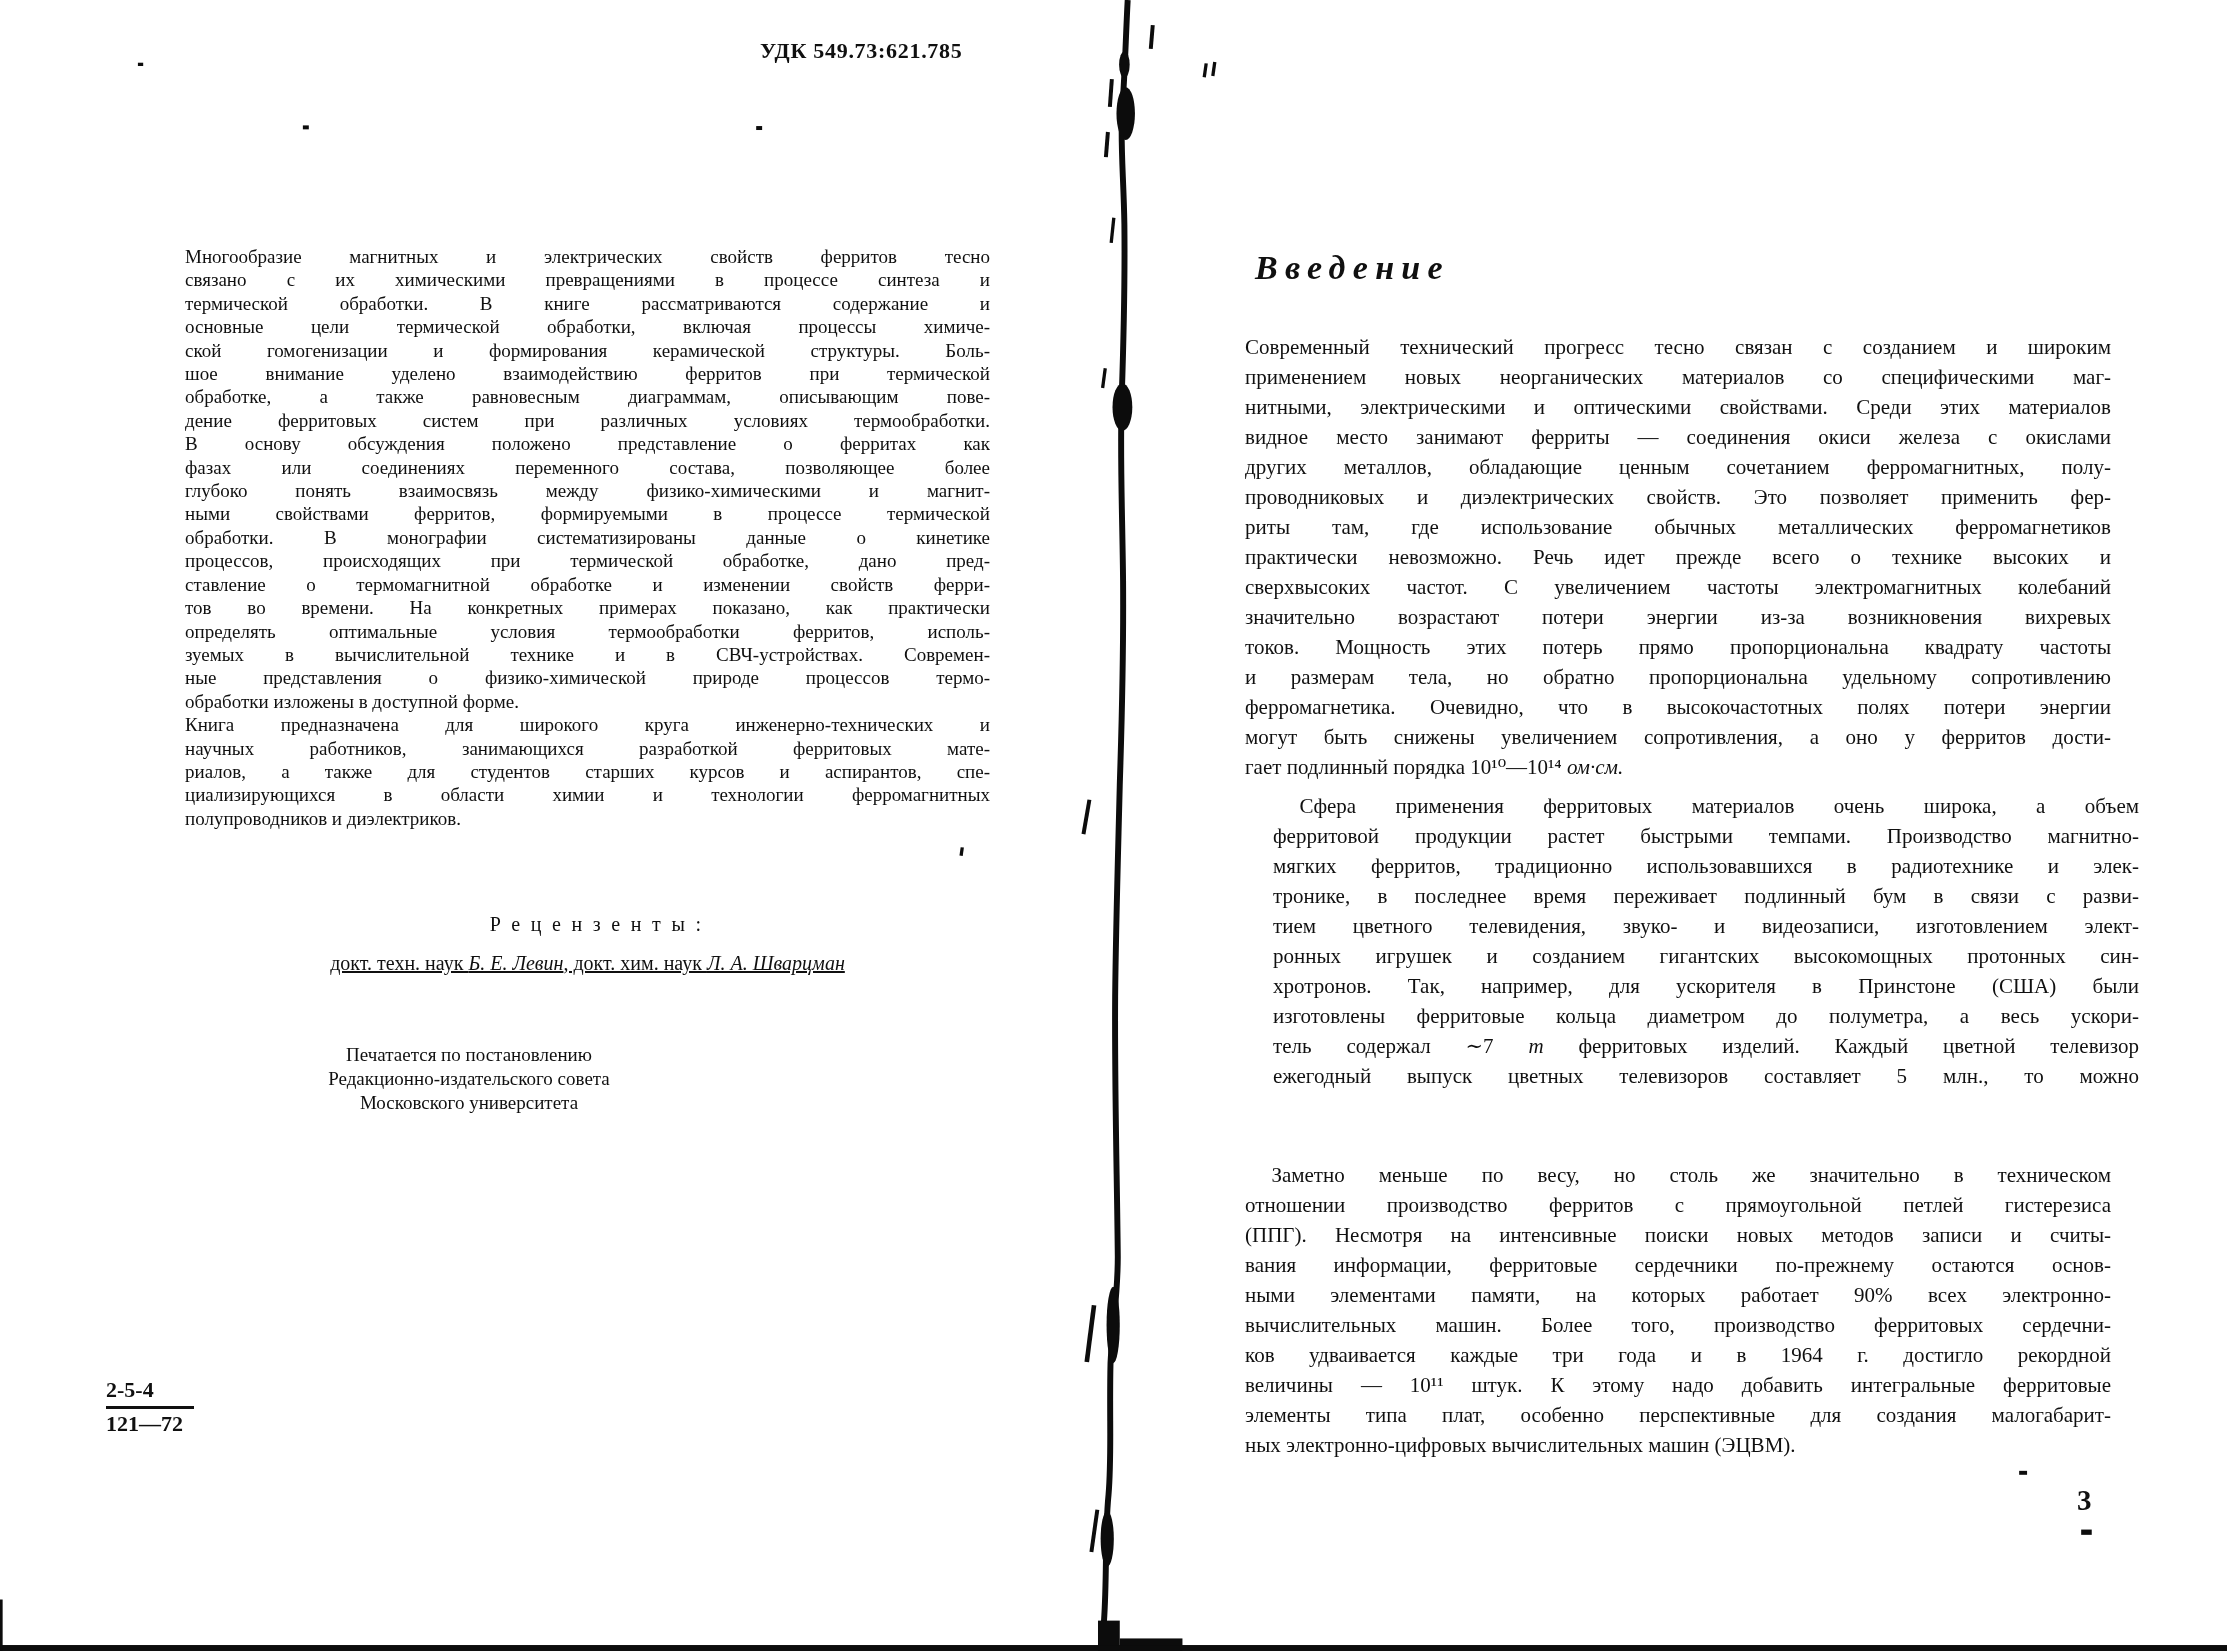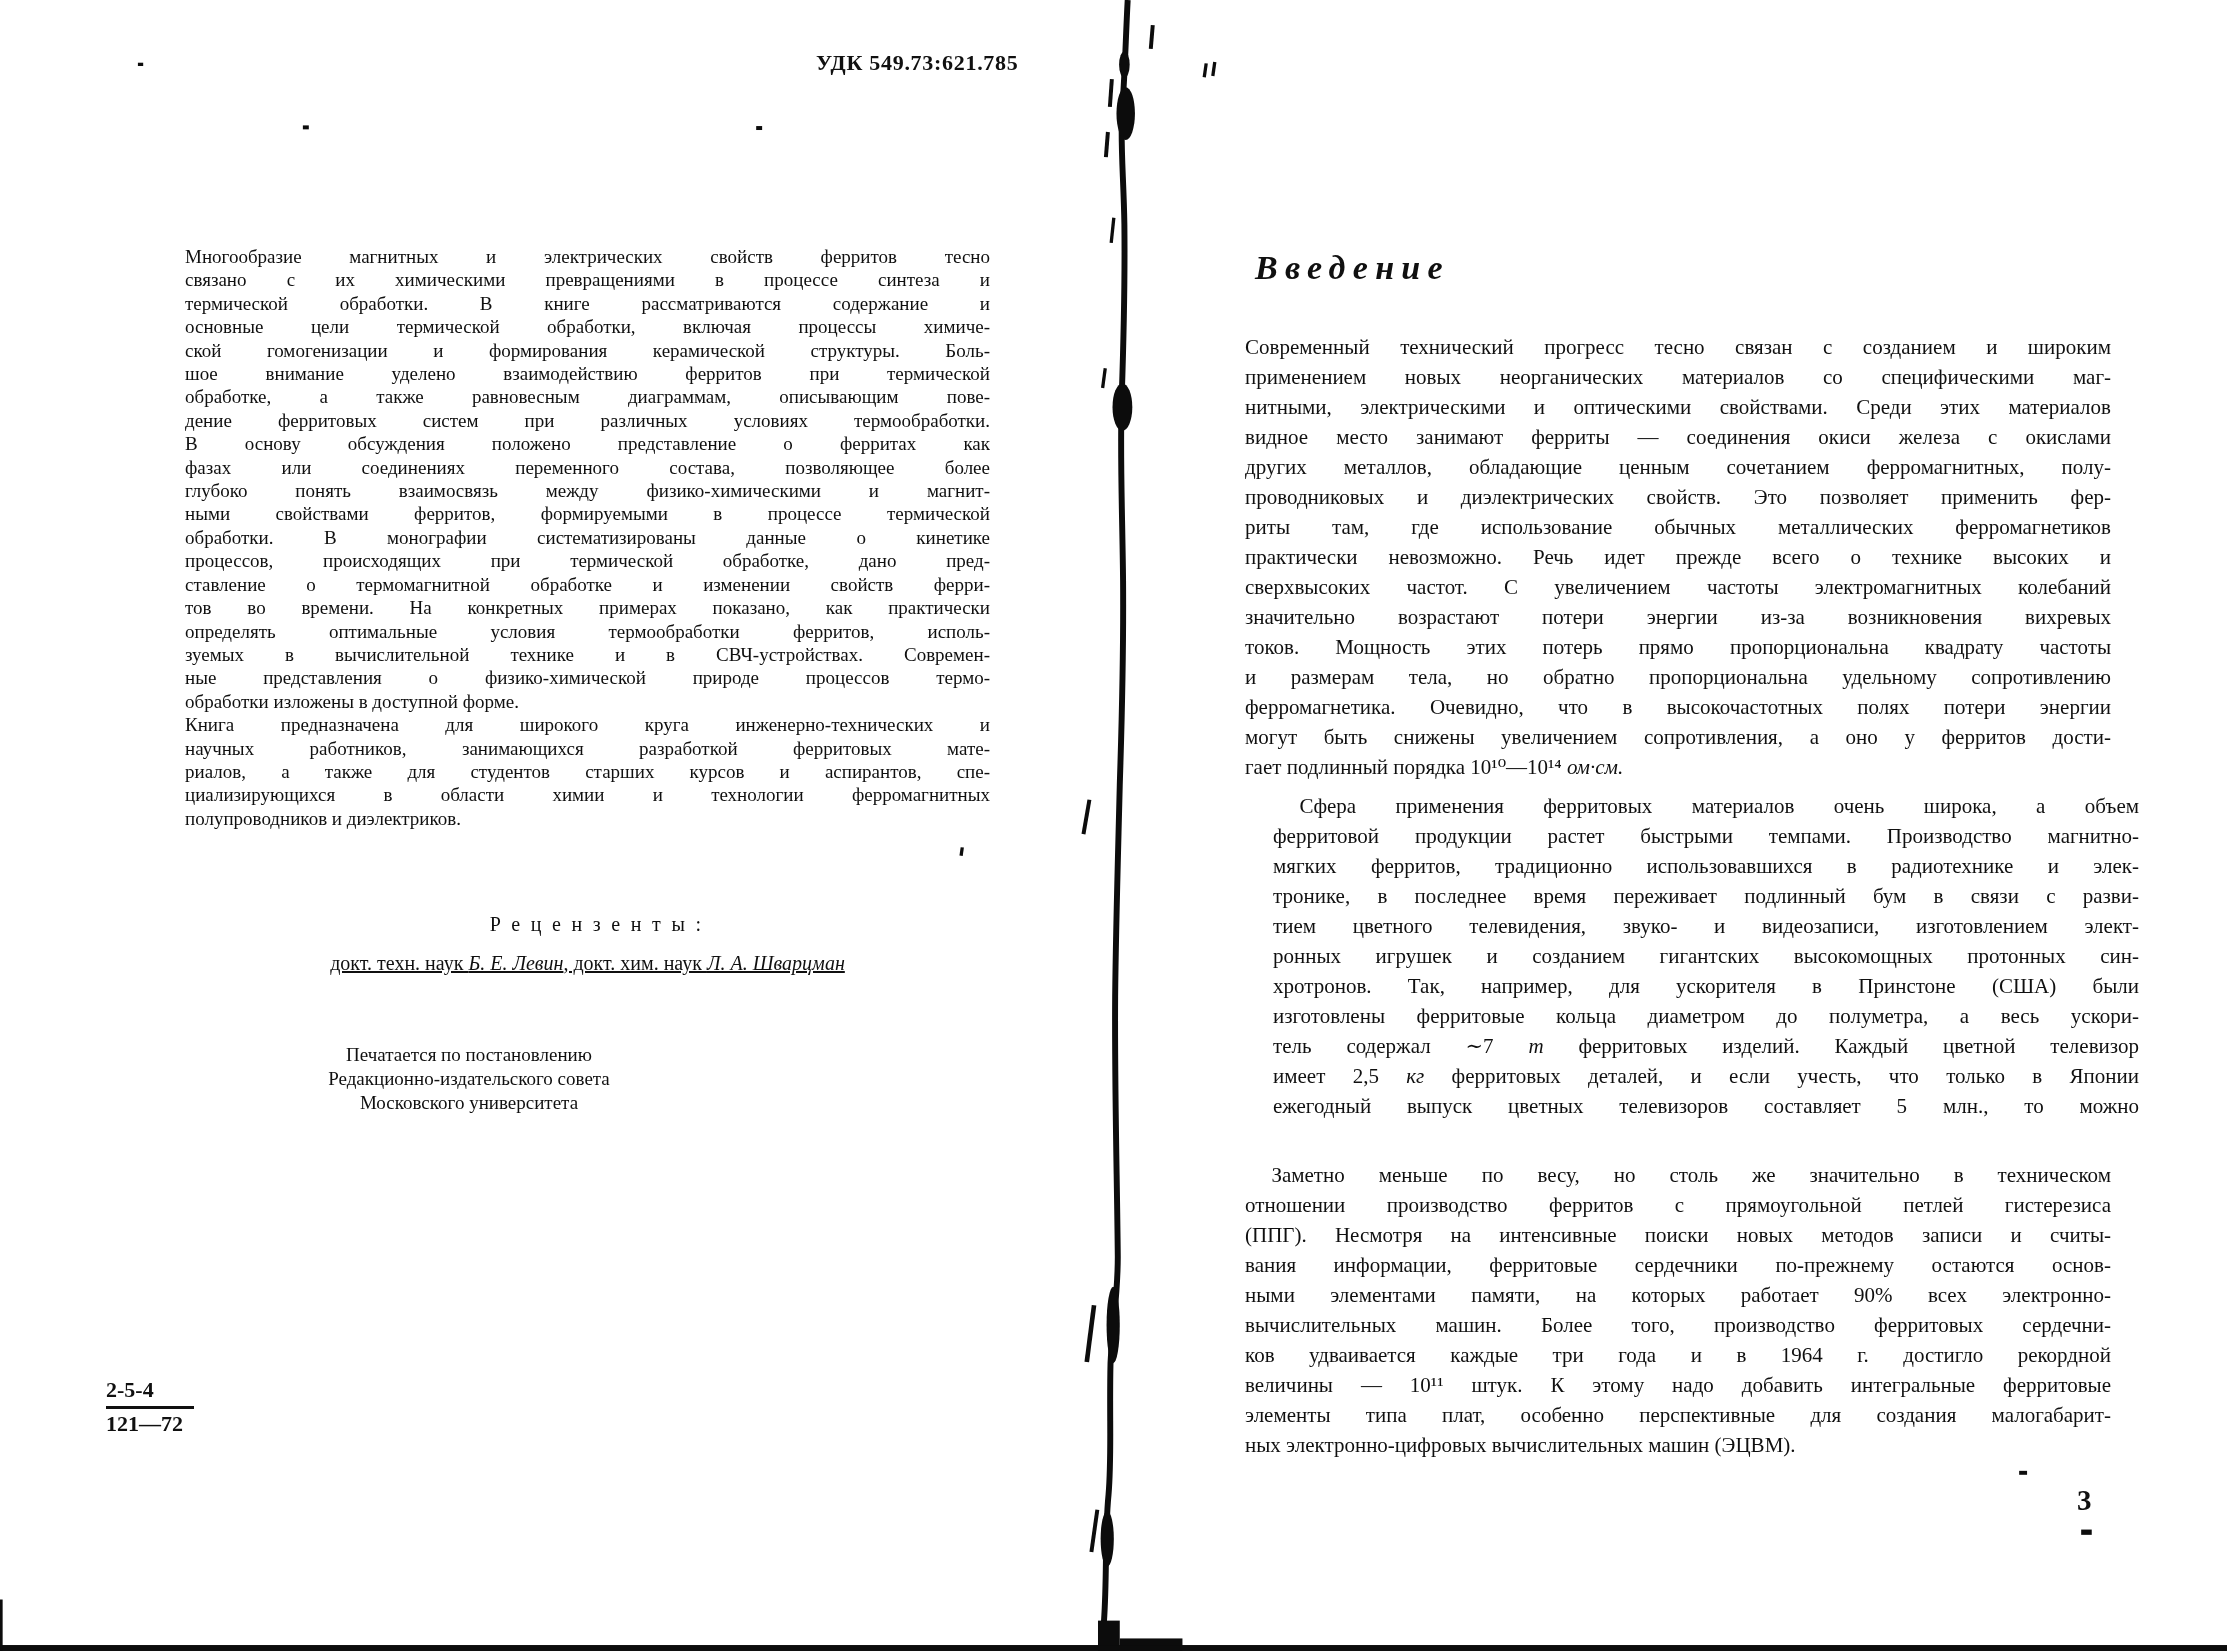--- a/index.html
+++ b/index.html
@@ -15,24 +15,23 @@
   .abs { position: absolute; }
 
   
   .tline { text-align: justify; text-align-last: justify; }
   .tline.tlast { text-align-last: left; }
   .center-lines .tline, .center-lines .tline.tlast { text-align: center; text-align-last: center; }
   .tline.indent { text-indent: 26.4px; }
   .ital { font-style: italic; }
 
   #udk {
-    left: 816px; top: 38px;
+    left: 760px; top: 38px;
     font-size: 22px; font-weight: 700; letter-spacing: 0.7px;
     white-space: nowrap;
-    margin-top: 12px;
   }
   #annotation {
     left: 185px; top: 245px; width: 805px;
     font-size: 19px; line-height: 23.4px;
   }
   #reviewers-heading {
     left: 185px; top: 913px; width: 805px;
     text-align: center; text-indent: 26.4px;
     font-size: 20px; letter-spacing: 10.6px;
   }
@@ -141,21 +140,20 @@
   <div id="rp2" class="abs right-col">
       <div class="tline indent"><span>Сфера применения ферритовых материалов очень широка, а объем</span></div>
       <div class="tline">ферритовой продукции растет быстрыми темпами. Производство магнитно-</div>
       <div class="tline">мягких ферритов, традиционно использовавшихся в радиотехнике и элек-</div>
       <div class="tline">тронике, в последнее время переживает подлинный бум в связи с разви-</div>
       <div class="tline">тием цветного телевидения, звуко- и видеозаписи, изготовлением элект-</div>
       <div class="tline">ронных игрушек и созданием гигантских высокомощных протонных син-</div>
       <div class="tline">хротронов. Так, например, для ускорителя в Принстоне (США) были</div>
       <div class="tline">изготовлены ферритовые кольца диаметром до полуметра, а весь ускори-</div>
       <div class="tline"><span>тель содержал ∼7 </span><span class="ital">т</span><span> ферритовых изделий. Каждый цветной телевизор</span></div>
-      <div class="tline"><span>имеет 2,5 </span><span class="ital">кг</span><span> ферритовых деталей, и если учесть, что только в Японии</span></div>
       <div class="tline">ежегодный выпуск цветных телевизоров составляет 5 млн., то можно</div>
     </div>
   <div id="rp3" class="abs right-col">
       <div class="tline indent"><span>Заметно меньше по весу, но столь же значительно в техническом</span></div>
       <div class="tline">отношении производство ферритов с прямоугольной петлей гистерезиса</div>
       <div class="tline">(ППГ). Несмотря на интенсивные поиски новых методов записи и считы-</div>
       <div class="tline">вания информации, ферритовые сердечники по-прежнему остаются основ-</div>
       <div class="tline">ными элементами памяти, на которых работает 90% всех электронно-</div>
       <div class="tline">вычислительных машин. Более того, производство ферритовых сердечни-</div>
       <div class="tline">ков удваивается каждые три года и в 1964 г. достигло рекордной</div>

